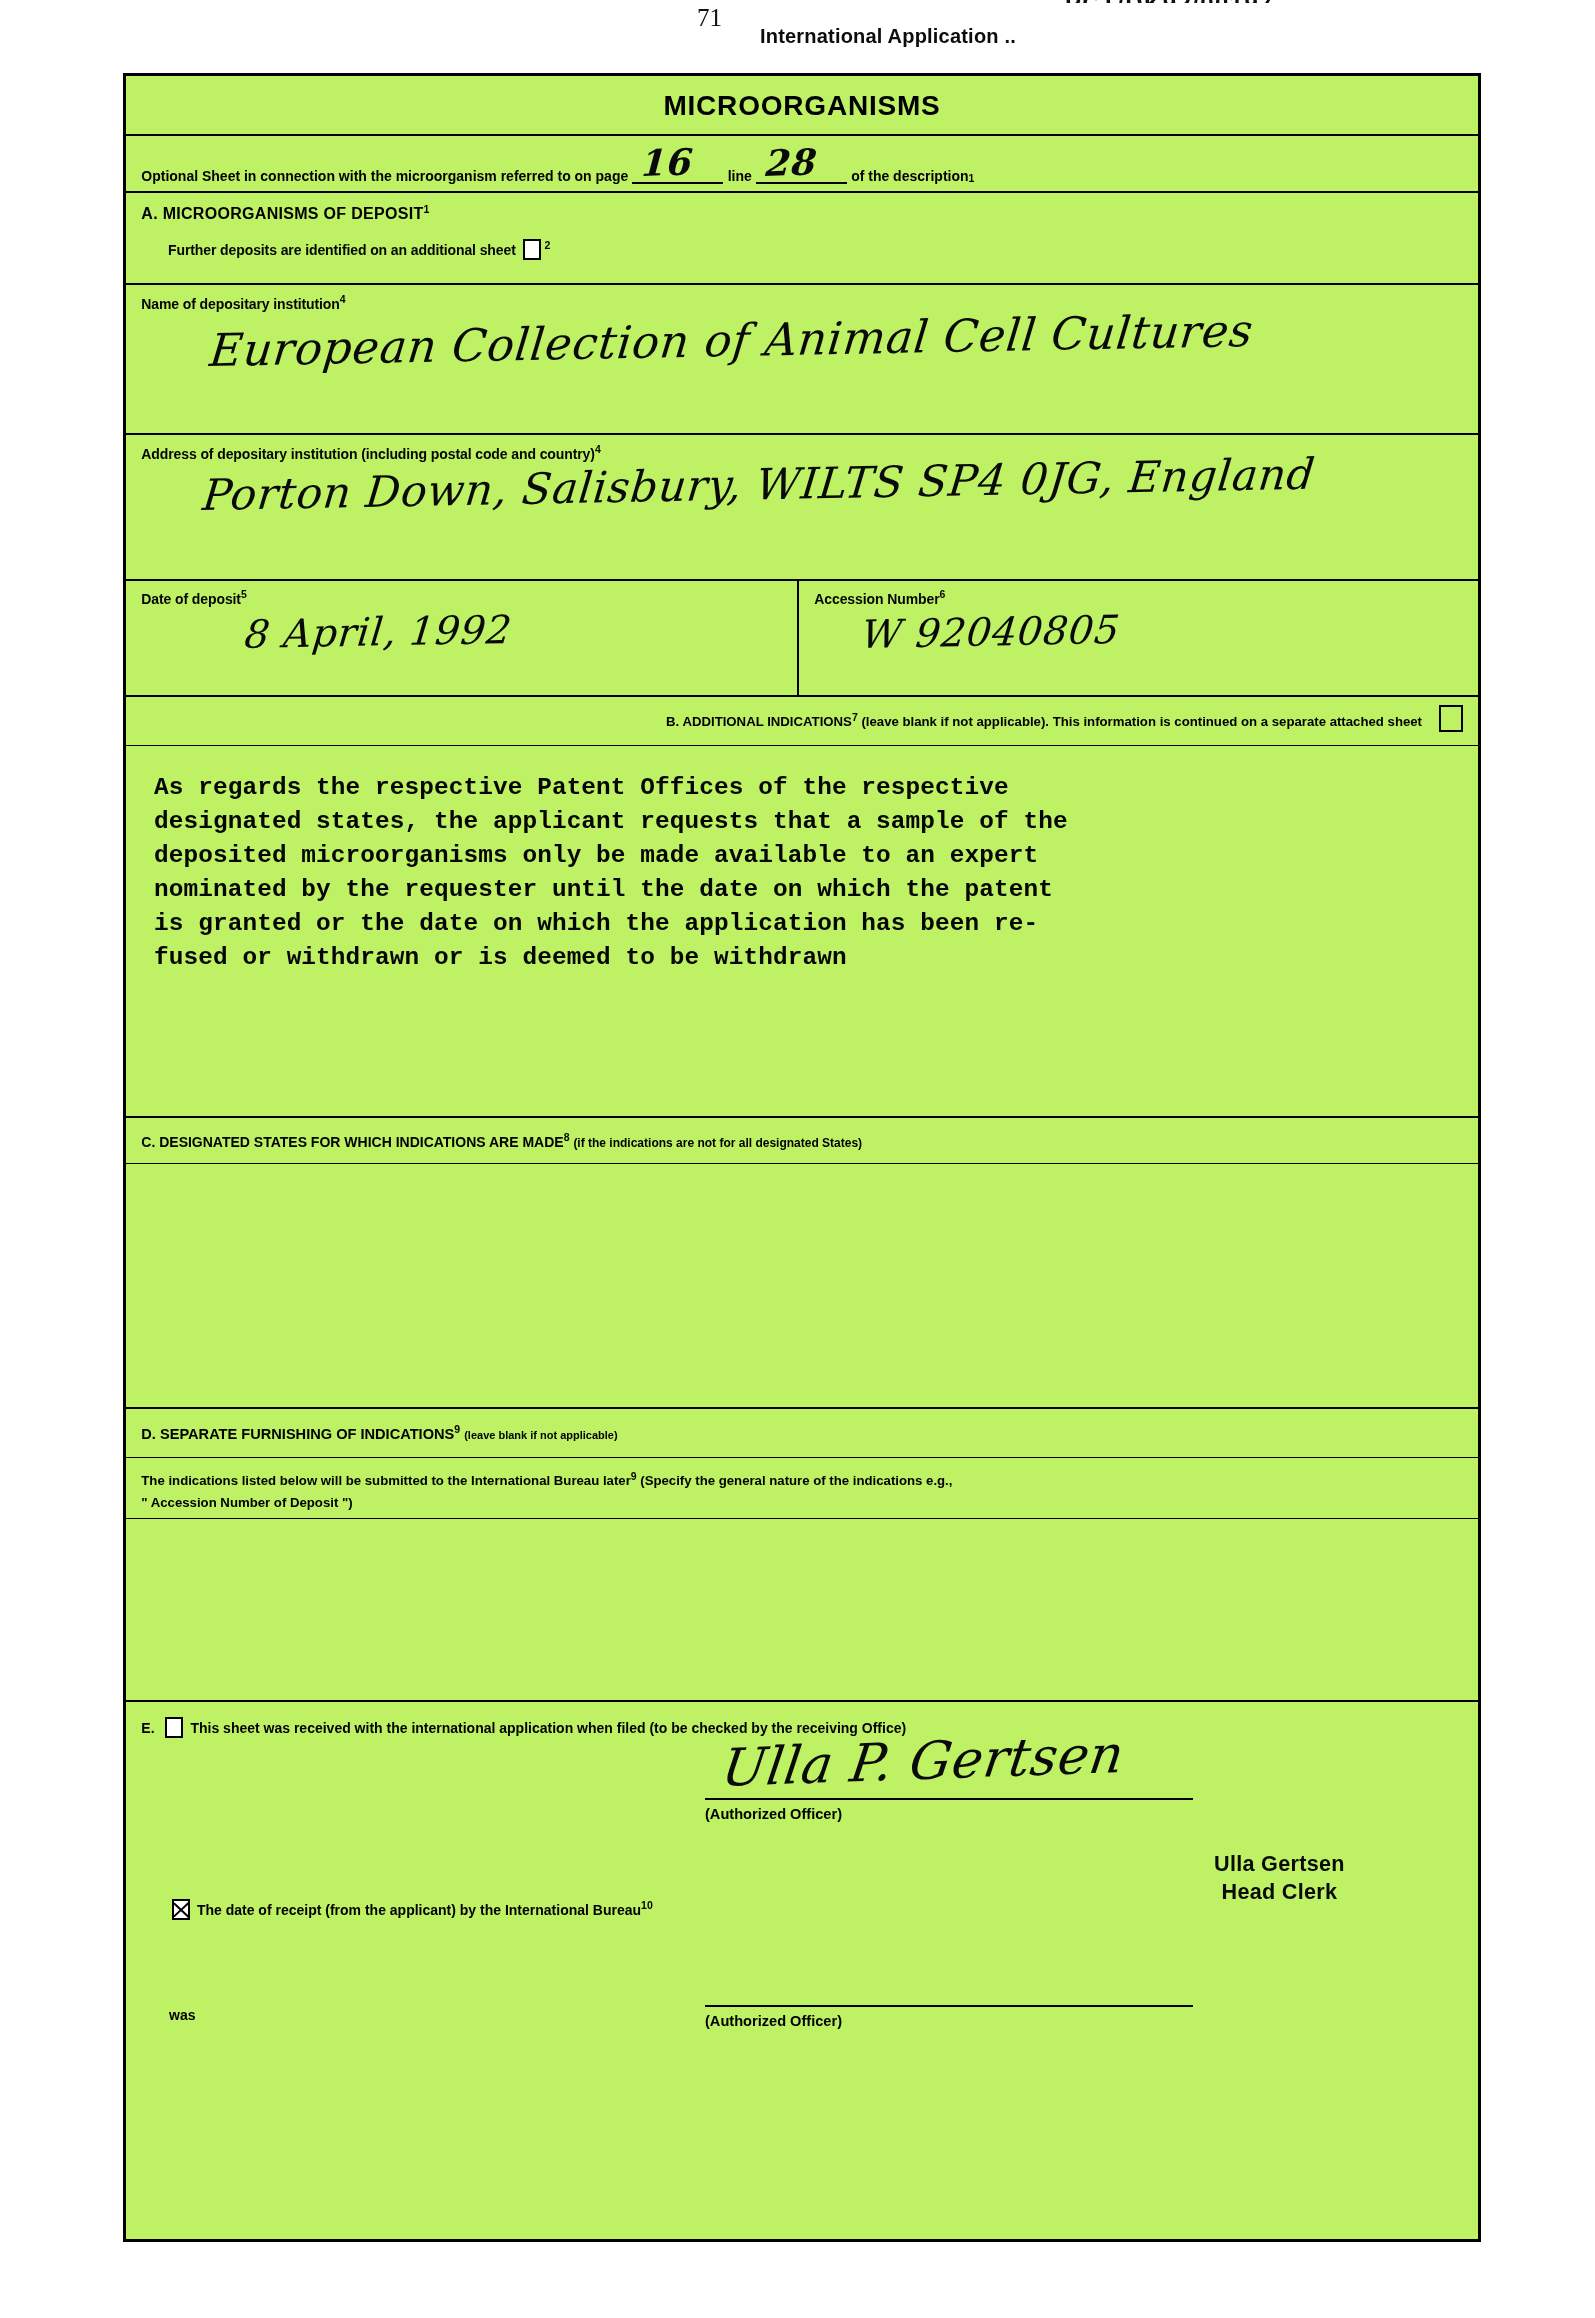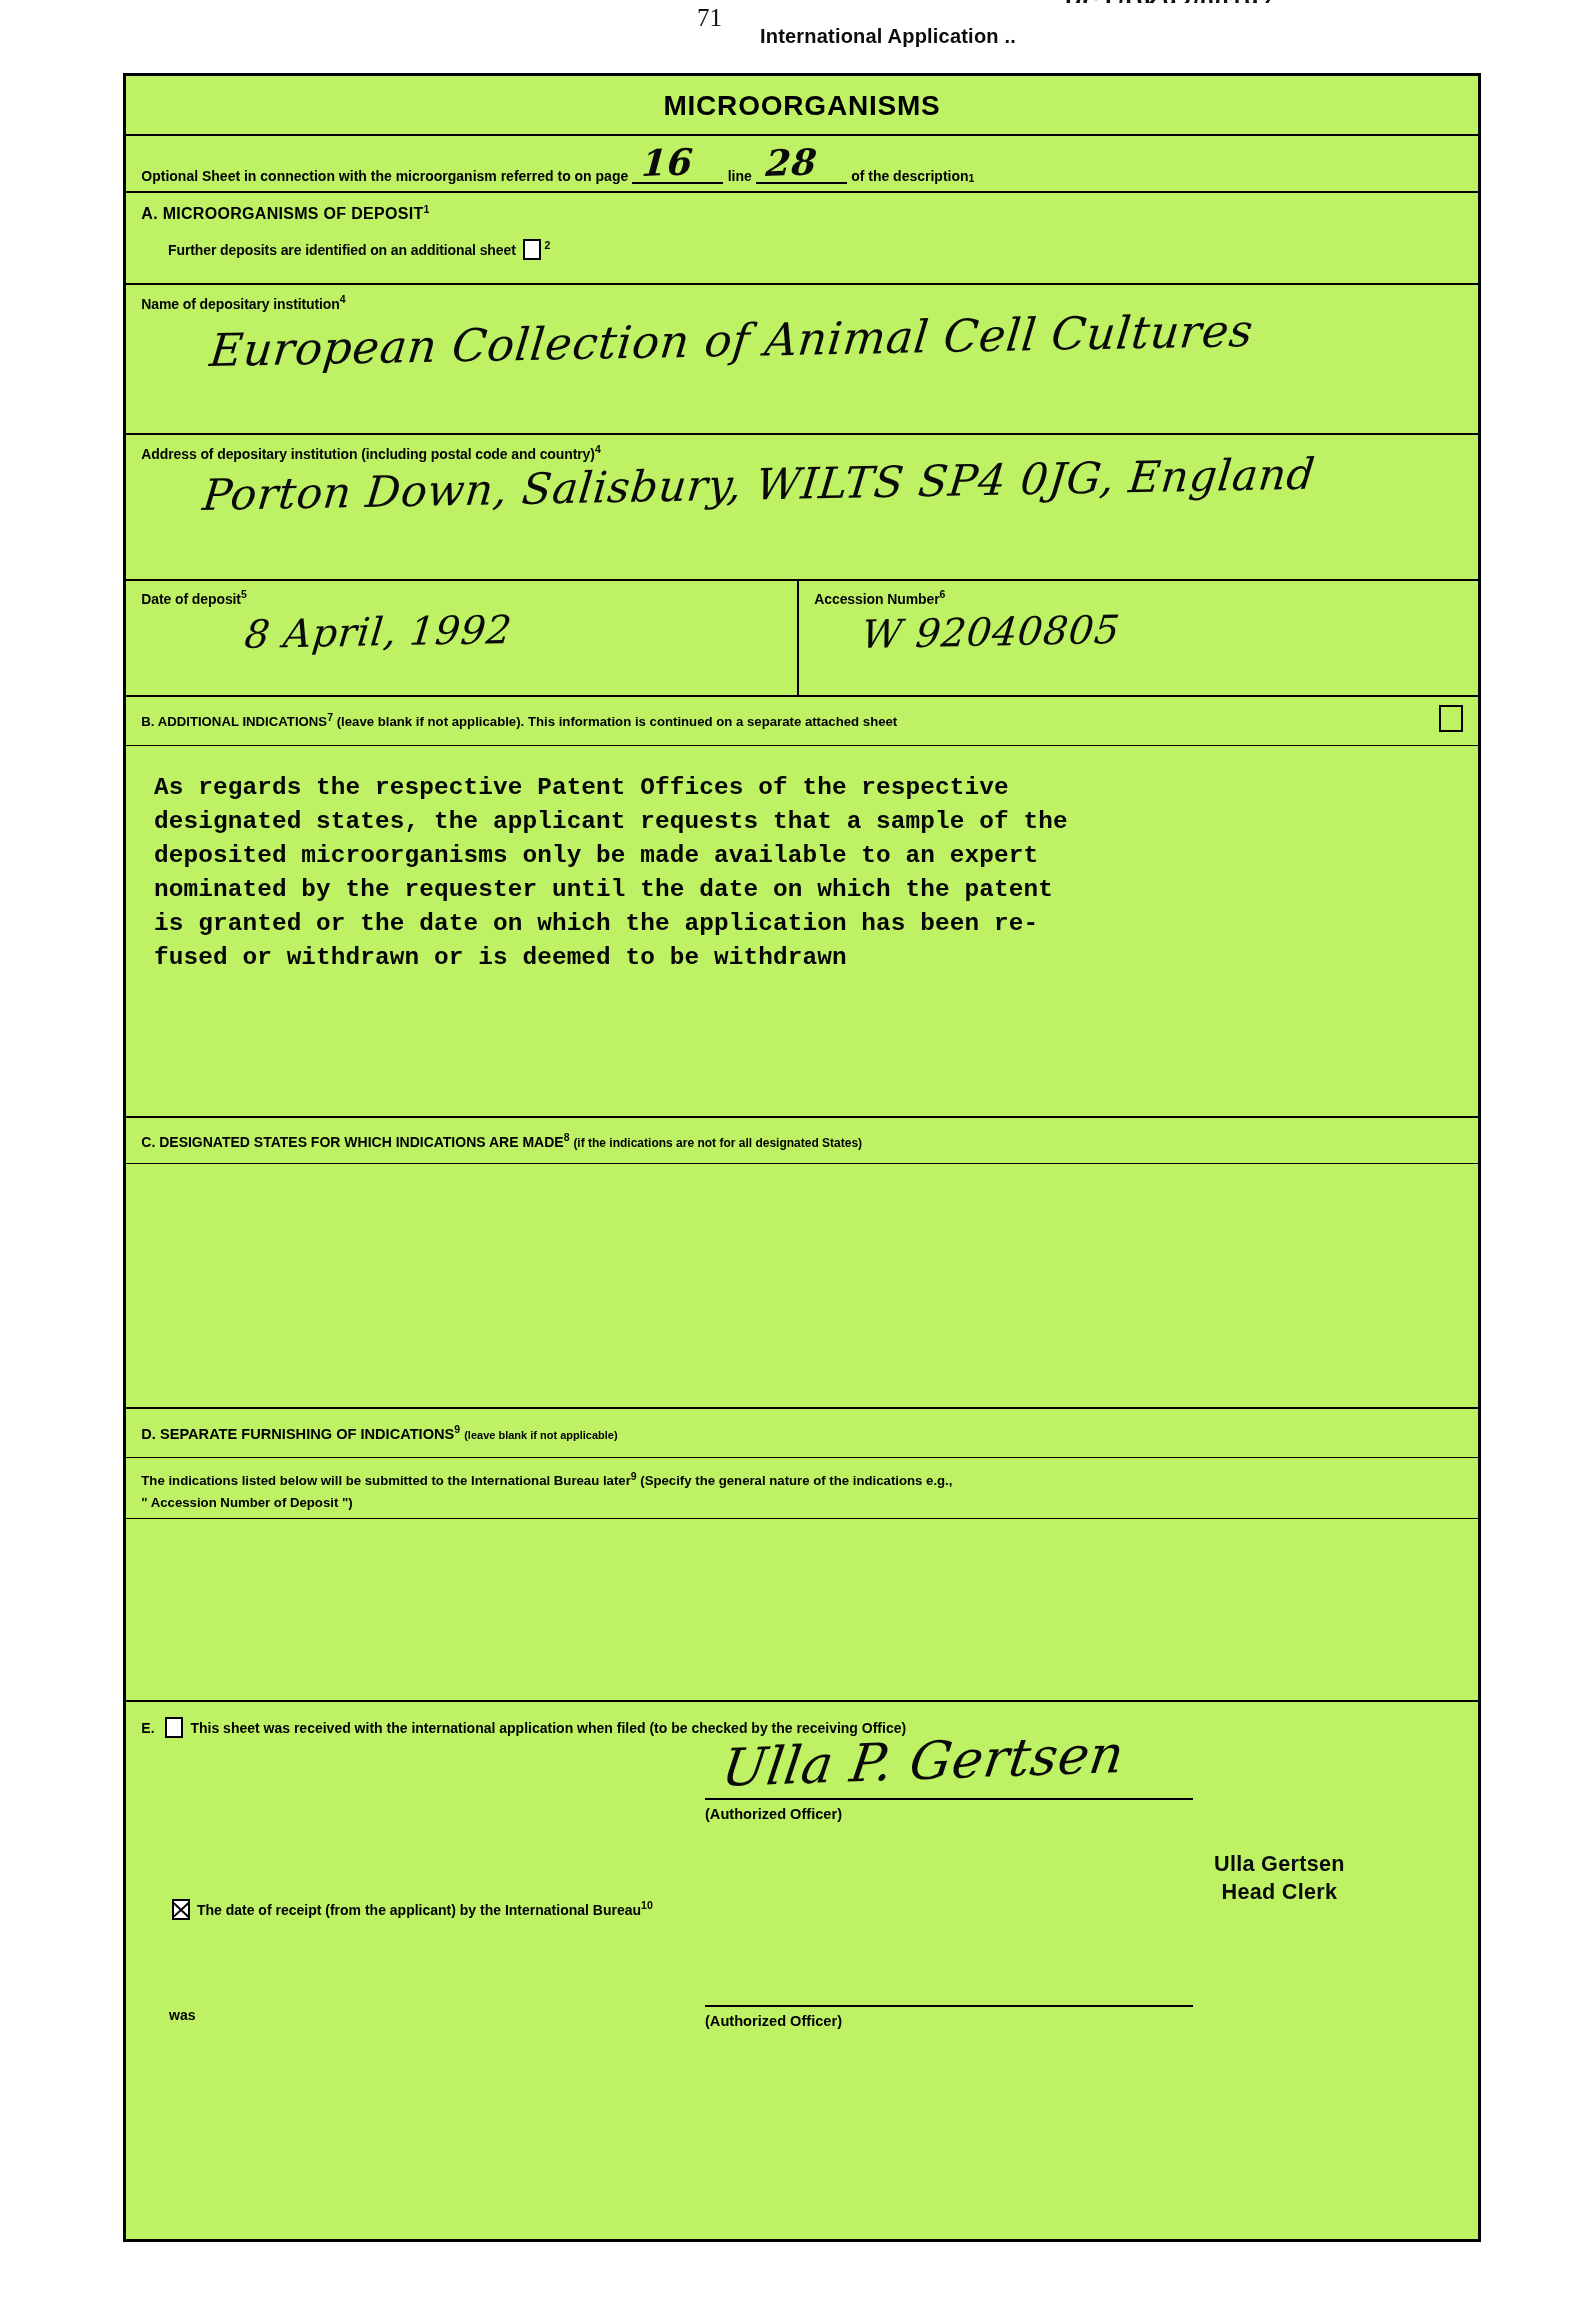--- a/index.html
+++ b/index.html
@@ -203,21 +203,21 @@
     border-right: 2.1px solid #000;
     box-sizing: border-box;
   }
   .acc-cell { flex: 1; position: relative; }
   .cell-label { position: absolute; left: 15.3px; top: 7px; }
   .cell-hand { position: absolute; left: 119px; top: 31px; }
   .cell-hand .hand { font-size: 39px; }
   .acc-cell .cell-hand { left: 63px; }
 
   
-  .secB-head { height: 49px; }
+  .secB-head { height: 49px; text-align: right; }
   .secB-head .bline {
     position: absolute;
     left: 15.3px;
     top: 14px;
     right: 56px;
     font-size: 13.2px;
     font-weight: bold;
     white-space: nowrap;
     overflow: hidden;
   }

